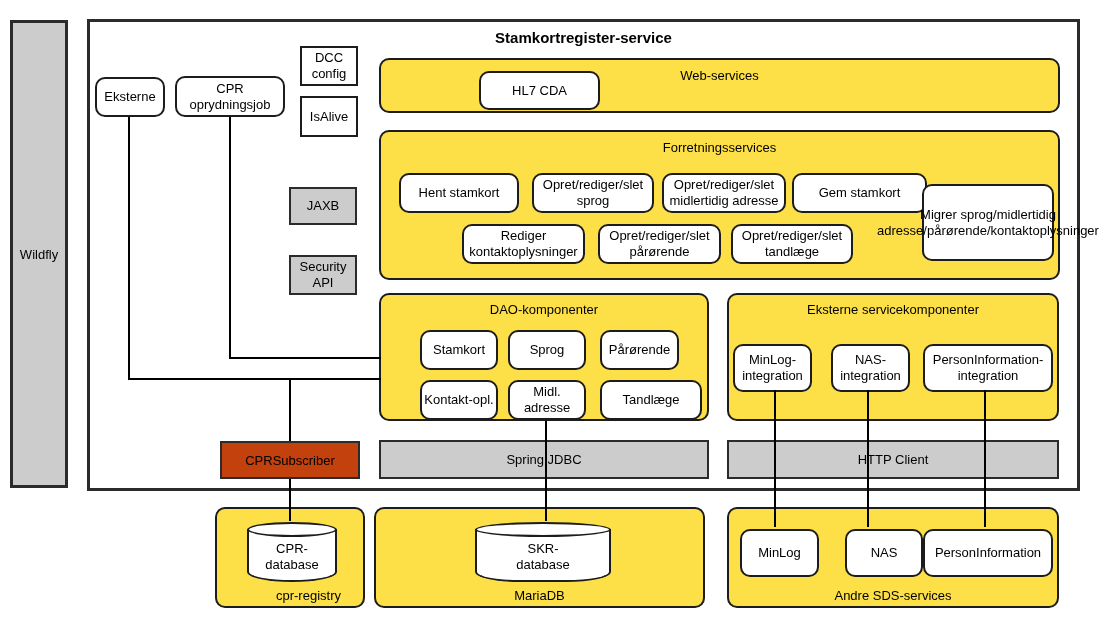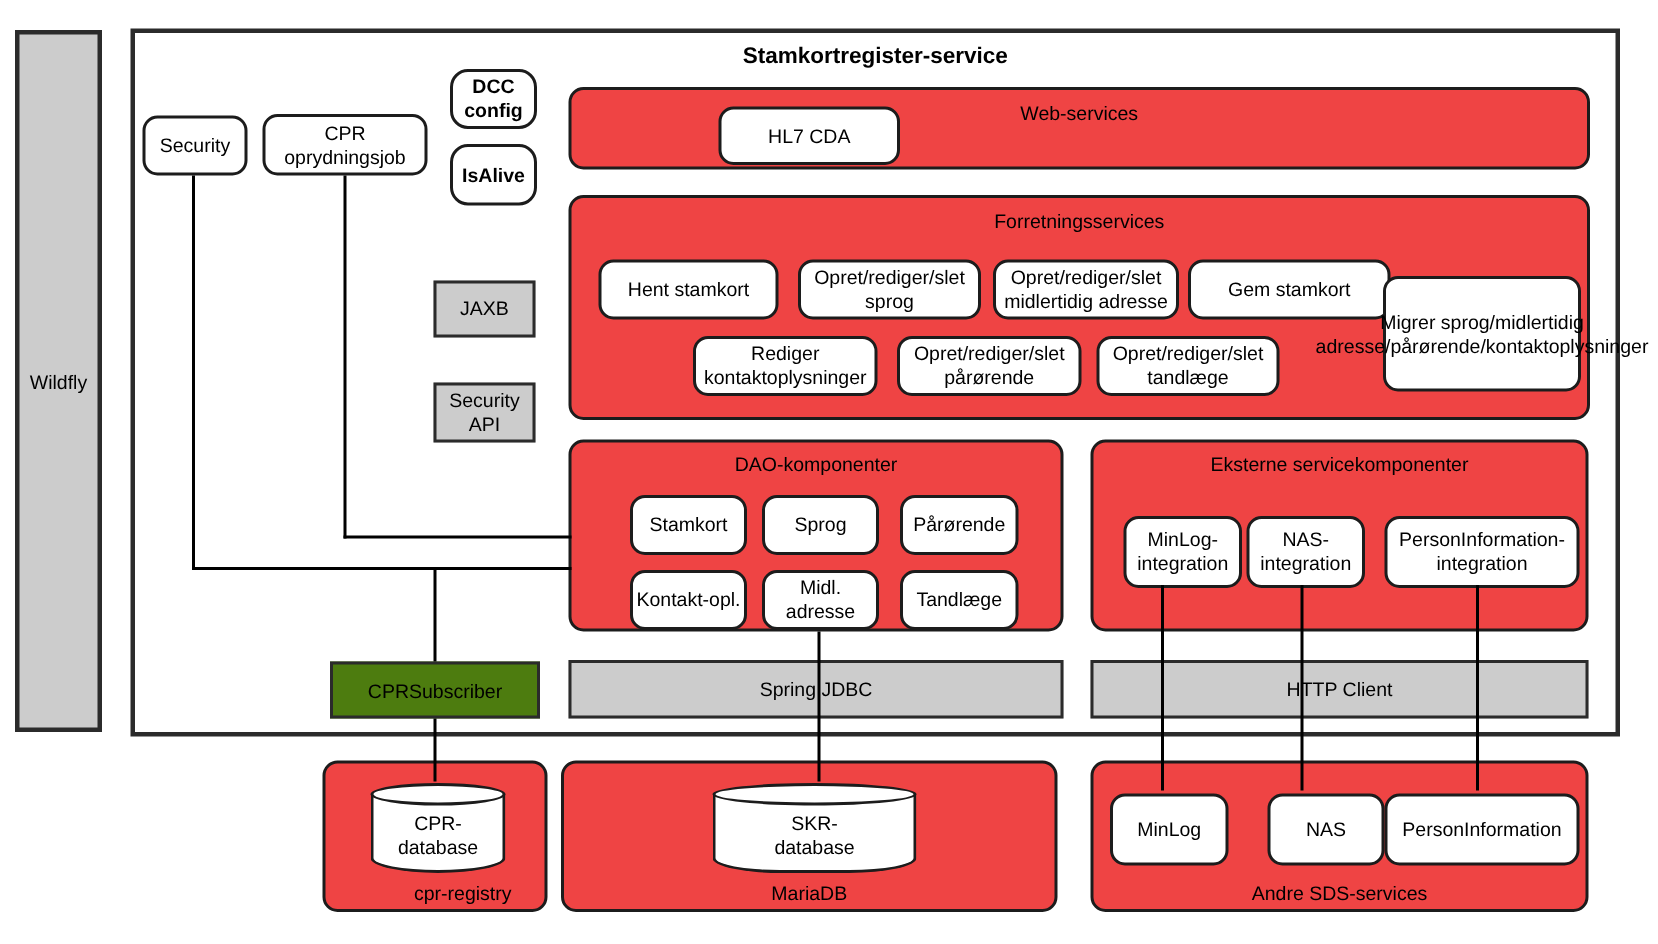--- a/index.html
+++ b/index.html
@@ -15,31 +15,31 @@
   .gray-col {
     background: #cccccc; border: 3px solid #2b2b2b; z-index: 1;
     display: flex; align-items: center; justify-content: center; text-align: center;
   }
   
   .rbox {
     border: 2px solid #1c1c1c; border-radius: 10px; background: #ffffff; z-index: 3;
     display: flex; align-items: center; justify-content: center; text-align: center;
     line-height: 1.2; padding: 1px 2px; overflow-wrap: break-word;
   }
-  .rbox.r12 { border-radius: 12px; font-weight: bold; }
+  .rbox.r12 { border-radius: 0; }
   
-  .panel { border: 2px solid #1c1c1c; border-radius: 10px; background: #ef4444; z-index: 1; }
+  .panel { border: 2px solid #1c1c1c; border-radius: 10px; background: #fde047; z-index: 1; }
   .panel-label { position: absolute; left: 0; right: 0; text-align: center; z-index: 2; }
   
   .gbox {
     background: #cccccc; border: 2px solid #2b2b2b; z-index: 2;
     display: flex; align-items: center; justify-content: center; text-align: center; line-height: 1.2;
   }
   .wbox {
-    background: #4d7c0f; border: 2px solid #2b2b2b; z-index: 2;
+    background: #c2410c; border: 2px solid #2b2b2b; z-index: 2;
     display: flex; align-items: center; justify-content: center; text-align: center;
   }
   
   .line { background: #000; z-index: 5; }
   
   .title { font-weight: bold; font-size: 15px; text-align: center; z-index: 2; }
   
   .cyl { z-index: 3; }
   .cyl .cyl-top {
     position: absolute; left: 0; right: 0; top: 0; height: 15px;
@@ -62,21 +62,21 @@
 
 <div class="stage">
 
   <div class="abs gray-col" style="left:10px; top:20px; width:58px; height:468px;">
     <span>Wildfly</span>
   </div>
 
   <div class="abs main-box" style="left:87px; top:19px; width:993px; height:472px;"></div>
   <div class="abs title" style="left:87px; top:29px; width:993px;">Stamkortregister-service</div>
 
-  <div class="abs rbox" style="left:95px; top:77px; width:70px; height:40px;">Security</div>
+  <div class="abs rbox" style="left:95px; top:77px; width:70px; height:40px;">Eksterne</div>
   <div class="abs rbox" style="left:175px; top:76px; width:110px; height:41px;">CPR oprydningsjob</div>
   <div class="abs rbox r12" style="left:300px; top:46px; width:58px; height:40px;">DCC config</div>
   <div class="abs rbox r12" style="left:300px; top:96px; width:58px; height:41px;">IsAlive</div>
 
   <div class="abs gbox" style="left:289px; top:187px; width:68px; height:38px;">JAXB</div>
   <div class="abs gbox" style="left:289px; top:255px; width:68px; height:40px;">Security API</div>
 
   <div class="abs panel" style="left:379px; top:58px; width:681px; height:55px;">
     <div class="panel-label" style="top:8px;">Web-services</div>
     <div class="abs rbox" style="left:98px; top:11px; width:121px; height:39px;">HL7 CDA</div>
@@ -94,26 +94,26 @@
     <div class="abs rbox" style="left:350px; top:92px; width:122px; height:40px;">Opret/rediger/slet tandlæge</div>
   </div>
 
   <div class="abs panel" style="left:379px; top:293px; width:330px; height:128px;">
     <div class="panel-label" style="top:7px;">DAO-komponenter</div>
     <div class="abs rbox" style="left:39px; top:35px; width:78px; height:40px;">Stamkort</div>
     <div class="abs rbox" style="left:127px; top:35px; width:78px; height:40px;">Sprog</div>
     <div class="abs rbox" style="left:219px; top:35px; width:79px; height:40px;">Pårørende</div>
     <div class="abs rbox" style="left:39px; top:85px; width:78px; height:40px;">Kontakt-opl.</div>
     <div class="abs rbox" style="left:127px; top:85px; width:78px; height:40px;">Midl. adresse</div>
-    <div class="abs rbox" style="left:219px; top:85px; width:79px; height:40px;">Tandlæge</div>
+    <div class="abs rbox" style="left:219px; top:85px; width:102px; height:40px;">Tandlæge</div>
   </div>
 
   <div class="abs panel" style="left:727px; top:293px; width:332px; height:128px;">
     <div class="panel-label" style="top:7px;">Eksterne servicekomponenter</div>
-    <div class="abs rbox" style="left:20px; top:49px; width:79px; height:48px;">MinLog-integration</div>
+    <div class="abs rbox" style="left:4px; top:49px; width:79px; height:48px;">MinLog-integration</div>
     <div class="abs rbox" style="left:102px; top:49px; width:79px; height:48px;">NAS-integration</div>
     <div class="abs rbox" style="left:194px; top:49px; width:130px; height:48px;">PersonInformation-integration</div>
   </div>
 
   <div class="abs wbox" style="left:220px; top:441px; width:140px; height:38px;">CPRSubscriber</div>
   <div class="abs gbox" style="left:379px; top:440px; width:330px; height:39px;">Spring JDBC</div>
   <div class="abs gbox" style="left:727px; top:440px; width:332px; height:39px;">HTTP Client</div>
 
   <div class="abs panel" style="left:215px; top:507px; width:150px; height:101px;">
     <div class="abs cyl" style="left:30px; top:13px; width:90px; height:60px;">

